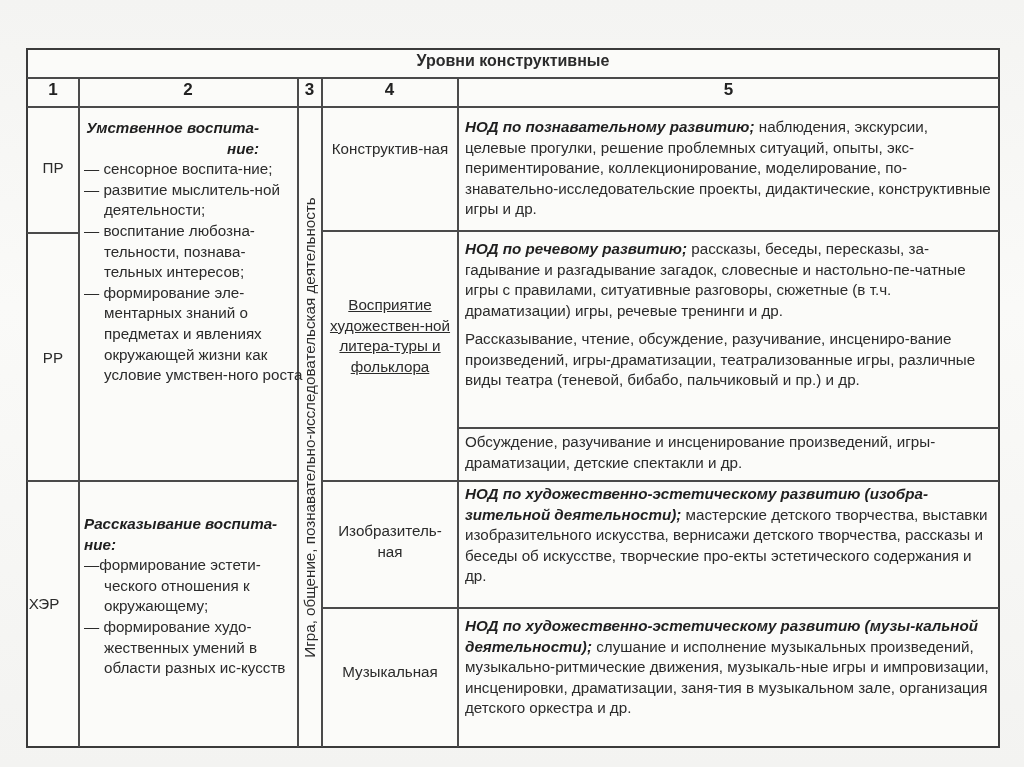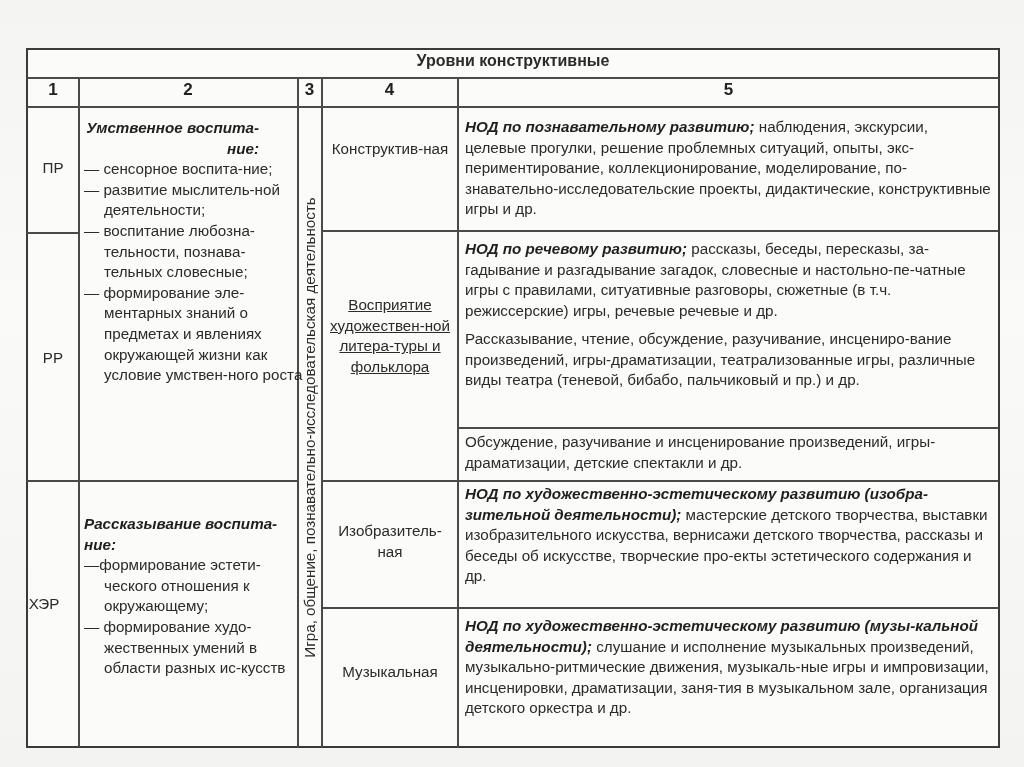--- a/index.html
+++ b/index.html
@@ -65,21 +65,21 @@
   <div class="txt center num" style="left:458px; top:80px; width:541px;">5</div>
 
   <div class="txt center" style="left:28px; top:158px; width:50px;">ПР</div>
   <div class="txt center" style="left:28px; top:348px; width:50px;">РР</div>
   <div class="txt center" style="left:28px; top:594px; width:32px;">ХЭР</div>
 
   <div style="position:absolute; left:84px; top:118px; width:210px;">
     <div class="txt bi" style="position:relative; width:175px;text-align:right;">Умственное воспита-ние:</div>
     <div class="txt ind" style="position:relative; width:175px;">— сенсорное воспита-ние;</div>
     <div class="txt ind" style="position:relative; width:190px;">— развитие мыслитель-ной деятельности;</div>
-    <div class="txt ind" style="position:relative; width:185px;">— воспитание любозна-тельности, познава-тельных словесные;</div>
+    <div class="txt ind" style="position:relative; width:185px;">— воспитание любозна-тельности, познава-тельных интересов;</div>
     <div class="txt ind" style="position:relative; width:210px;">— формирование эле-ментарных знаний о предметах и явлениях окружающей жизни как условие умствен-ного роста</div>
   </div>
 
   <div style="position:absolute; left:84px; top:514px; width:210px;">
     <div class="txt bi" style="position:relative; width:200px;">Рассказывание воспита-ние:</div>
     <div class="txt ind" style="position:relative; width:190px;">—формирование эстети-ческого отношения к окружающему;</div>
     <div class="txt ind" style="position:relative; width:200px;">— формирование худо-жественных умений в области разных ис-кусств</div>
   </div>
 
   <div class="vert">
@@ -88,21 +88,21 @@
 
   <div class="txt center" style="left:330px; top:139px; width:120px;">Конструктив-ная</div>
   <div class="txt center" style="left:328px; top:295px; width:124px;text-decoration:underline;">Восприятие художествен-ной литера-туры и фольклора</div>
   <div class="txt center" style="left:326px; top:521px; width:128px;">Изобразитель-ная</div>
   <div class="txt center" style="left:326px; top:662px; width:128px;">Музыкальная</div>
 
   <div class="txt" style="left:465px; top:117px; width:528px;">
     <span class="bi">НОД по познавательному развитию;</span><span> наблюдения, экскурсии, целевые прогулки, решение проблемных ситуаций, опыты, экс-периментирование, коллекционирование, моделирование, по-знавательно-исследовательские проекты, дидактические, конструктивные игры и др.</span>
   </div>
   <div class="txt" style="left:465px; top:239px; width:528px;">
-    <span class="bi">НОД по речевому развитию;</span><span> рассказы, беседы, пересказы, за-гадывание и разгадывание загадок, словесные и настольно-пе-чатные игры с правилами, ситуативные разговоры, сюжетные (в т.ч. режиссерские) игры, речевые речевые и др.</span>
+    <span class="bi">НОД по речевому развитию;</span><span> рассказы, беседы, пересказы, за-гадывание и разгадывание загадок, словесные и настольно-пе-чатные игры с правилами, ситуативные разговоры, сюжетные (в т.ч. драматизации) игры, речевые тренинги и др.</span>
   </div>
   <div class="txt" style="left:465px; top:329px; width:528px;">
     <span>Рассказывание, чтение, обсуждение, разучивание, инсцениро-вание произведений, игры-драматизации, театрализованные игры, различные виды театра (теневой, бибабо, пальчиковый и пр.) и др.</span>
   </div>
   <div class="txt" style="left:465px; top:484px; width:528px;">
     <span class="bi">НОД по художественно-эстетическому развитию (изобра-зительной деятельности);</span><span> мастерские детского творчества, выставки изобразительного искусства, вернисажи детского творчества, рассказы и беседы об искусстве, творческие про-екты эстетического содержания и др.</span>
   </div>
   <div class="txt" style="left:465px; top:432px; width:528px;">
     <span>Обсуждение, разучивание и инсценирование произведений, игры-драматизации, детские спектакли и др.</span>
   </div>

